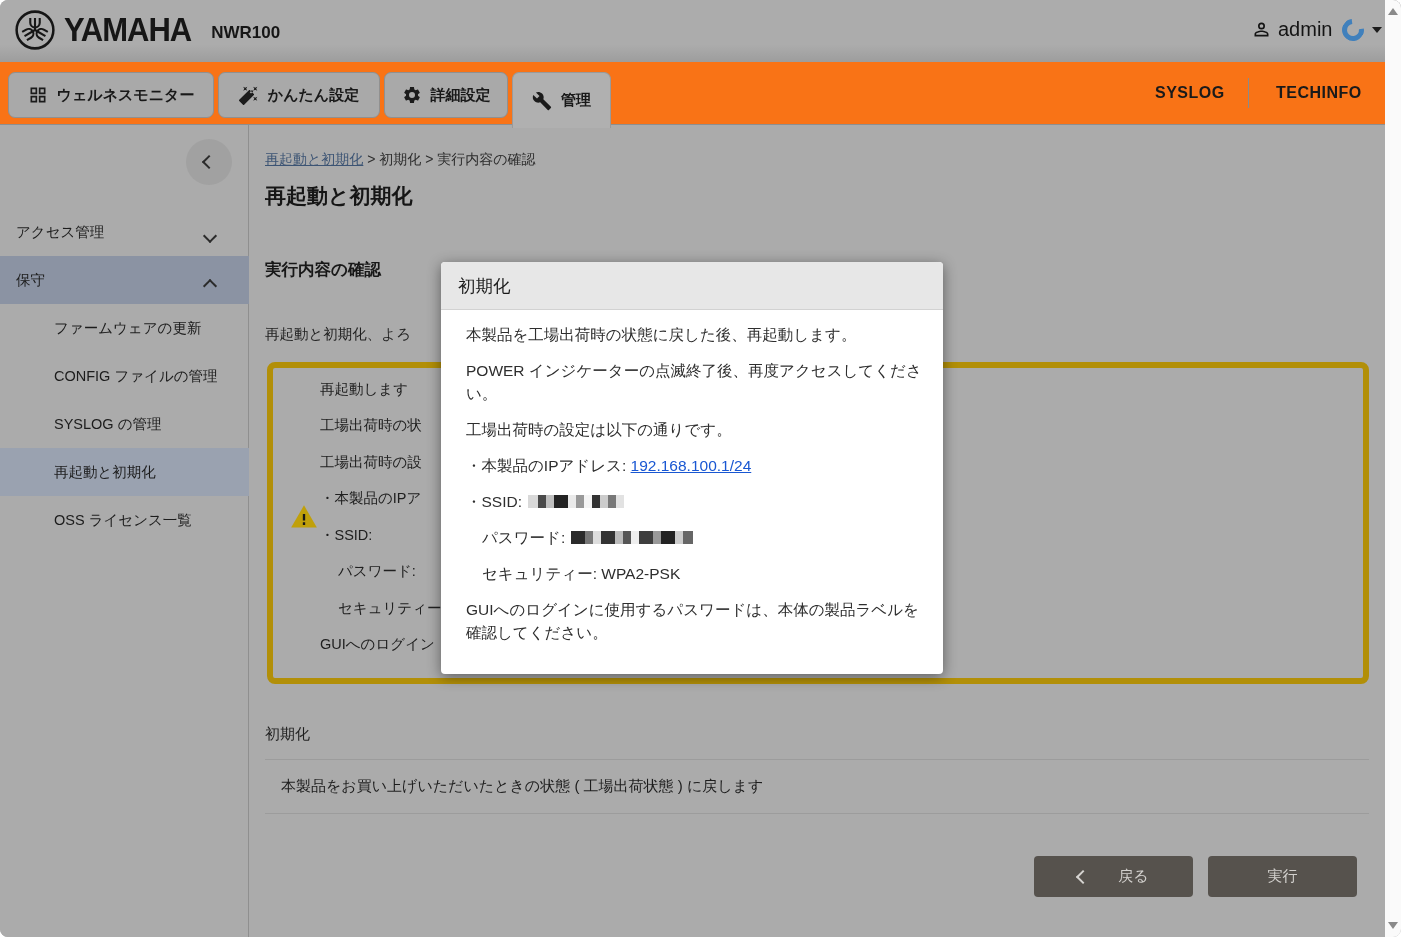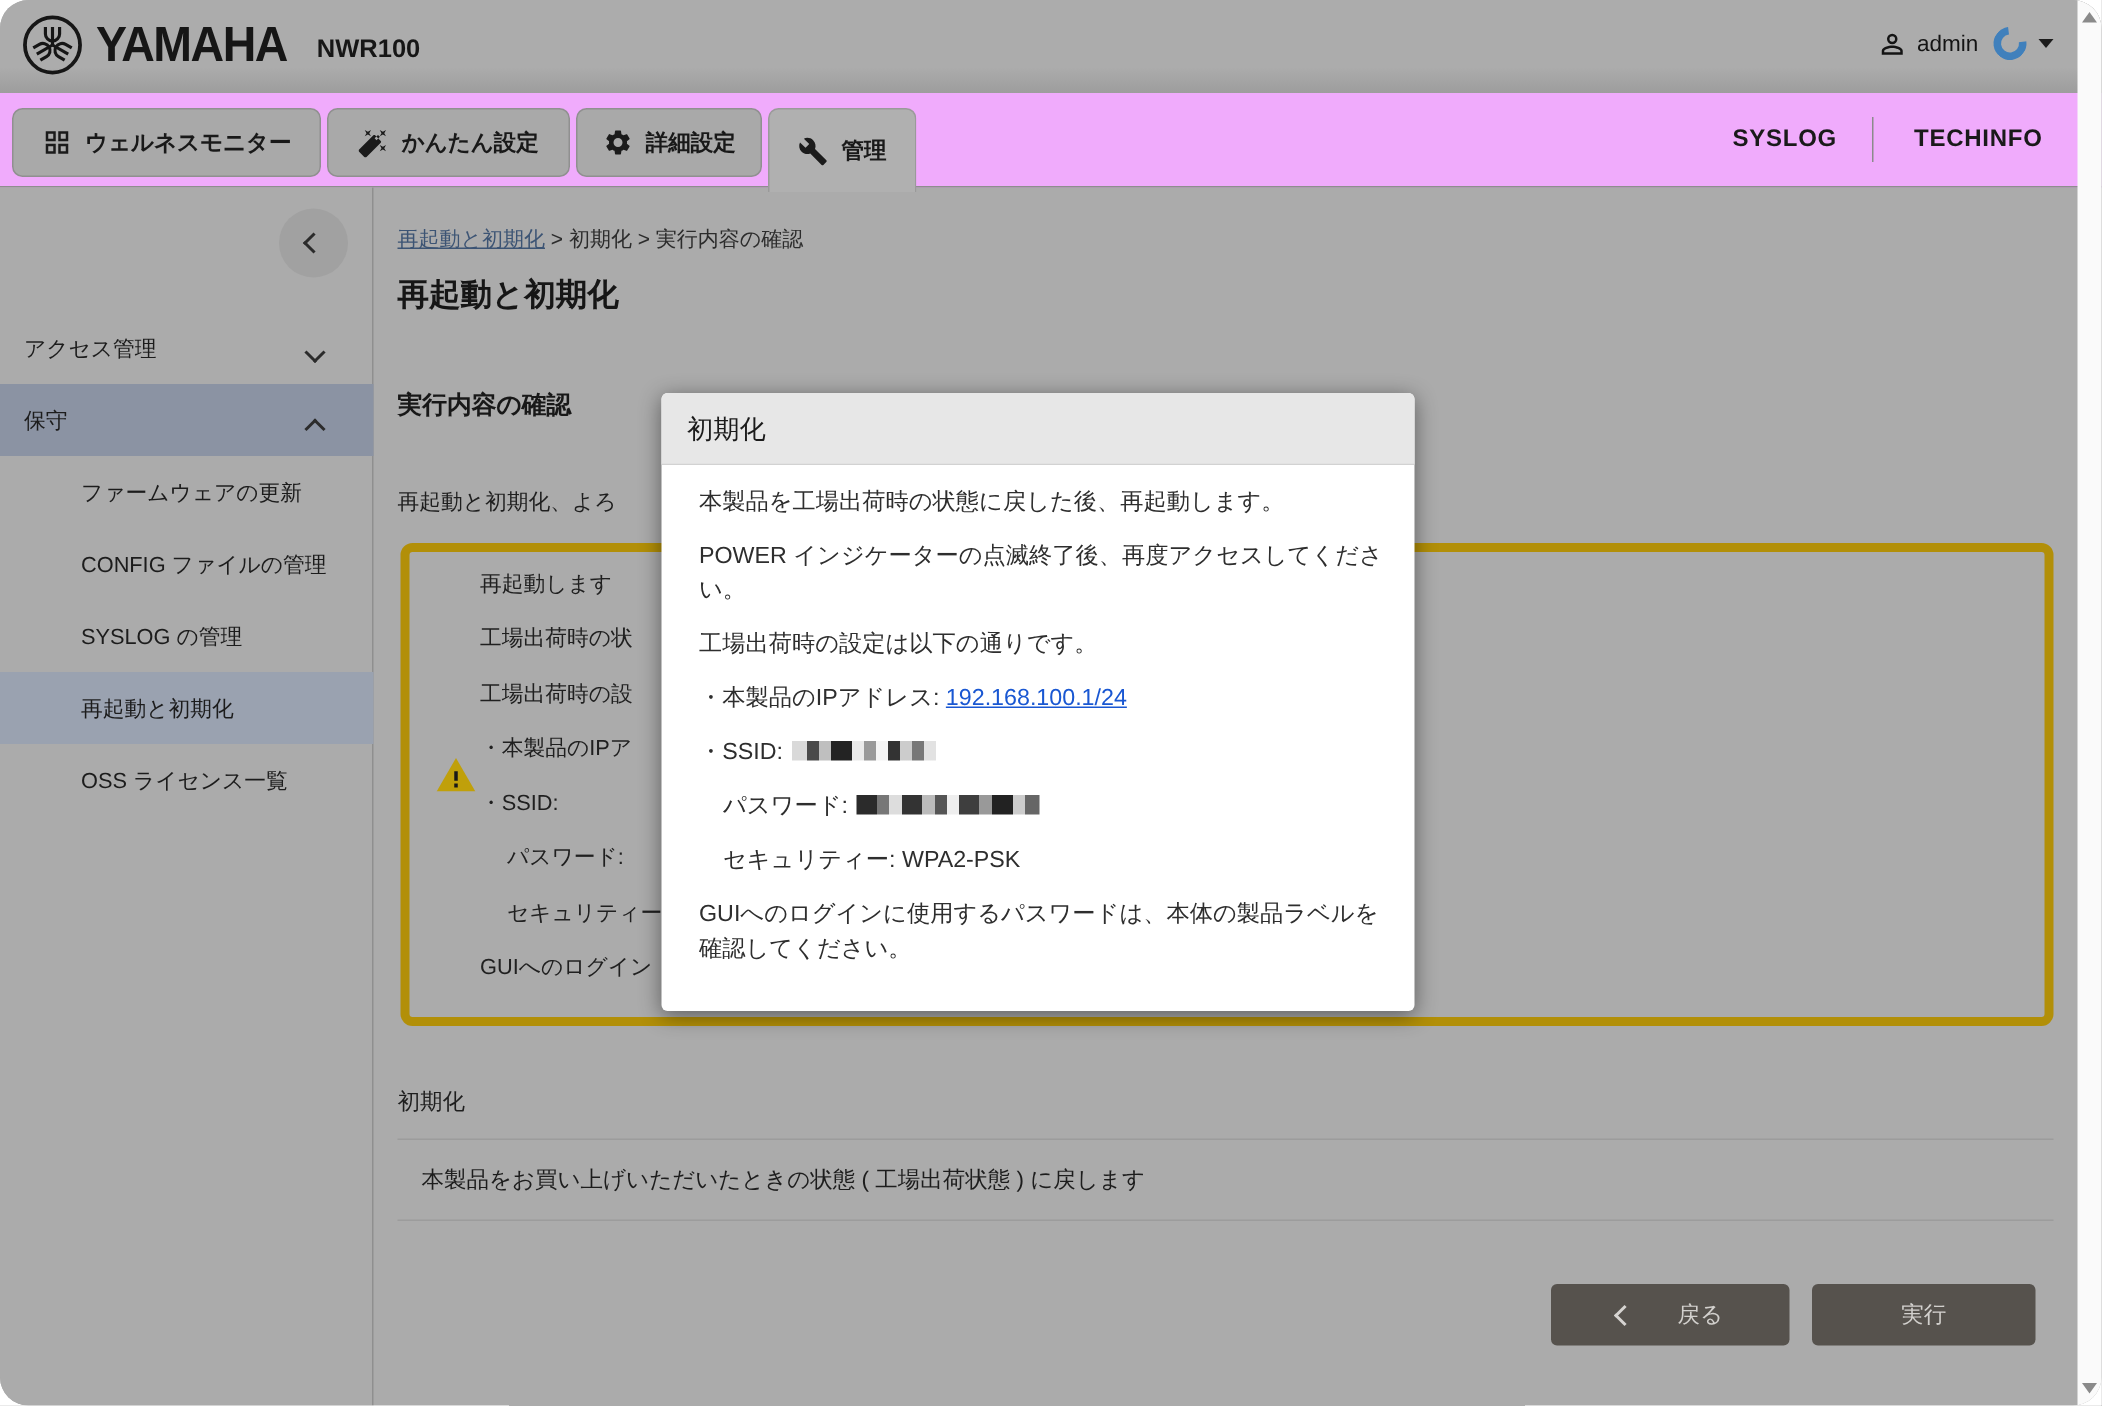--- a/index.html
+++ b/index.html
@@ -2,38 +2,38 @@
 <html style="--gold: #b28f08; --sel-dark: #8b93a3; --sel-light: #9aa2b0; --link-blue: #1957d2; --crumb-link: #3c5474; --btn-bg: #56524d; --ring-blue: #4080bc;"><head>
 <meta charset="utf-8">
 <style>
   :root{
     --page-bg:#ababab;
     --ink:#1e1e1e;
   }
   html,body{margin:0;padding:0;background:#ffffff;}
   body{font-family:"Liberation Sans","DejaVu Sans",sans-serif;color:var(--ink);}
   .page{position:relative;width:1401px;height:937px;background:var(--page-bg);
-        border-radius:19px;overflow:hidden;}
+        border-radius:8px;overflow:hidden;}
 
   
   .header{position:absolute;left:0;top:0;width:1401px;height:62px;
           background:linear-gradient(#acacac 0 72%,#9d9d9d 100%);}
   .brand-wrap{position:absolute;left:14px;top:9px;display:flex;align-items:center;gap:8px;}
   .yamaha-mark{width:42px;height:42px;}
   .brand-text{font-size:31px;font-weight:bold;letter-spacing:-1px;transform:scaleY(1.06);color:#161616;}
   .model-text{font-size:17px;font-weight:bold;color:#161616;margin-left:12px;margin-top:6px;}
   .user-wrap{position:absolute;left:1251px;top:18px;display:flex;align-items:center;gap:6px;cursor:pointer;}
-  .user-name{font-size:15px;color:#141414;}
+  .user-name{font-size:20px;color:#141414;}
   .status-ring{width:22px;height:22px;border:5px solid var(--ring-blue,#4080bc);border-radius:50%;
                border-top-color:transparent;transform:rotate(38deg);box-sizing:border-box;margin-left:4px;}
   .caret-down{width:0;height:0;border-left:5px solid transparent;border-right:5px solid transparent;
               border-top:6px solid #1c1c1c;margin-left:2px;}
 
   
-  .tabbar{position:absolute;left:0;top:62px;width:1401px;height:63px;background:#f0abfc;
+  .tabbar{position:absolute;left:0;top:62px;width:1401px;height:63px;background:#f97316;
           border-bottom:1px solid #8e8e8e;box-sizing:border-box;}
   .tab{position:absolute;top:10px;height:46px;background:#a9a9a9;border:1px solid #909090;
        border-radius:7px;display:flex;align-items:center;justify-content:center;gap:9px;
        font-size:15px;font-weight:bold;color:#191919;box-sizing:border-box;cursor:pointer;}
   .tab svg{width:20px;height:20px;fill:#1b1b1b;flex:0 0 auto;}
   .tab.active{background:#b0b0b0;border-bottom:none;border-radius:7px 7px 0 0;height:56px;z-index:2;
               border-color:#9a9a9a;}
   .tab1{left:8px;width:206px;}
   .tab2{left:218px;width:162px;}
   .tab3{left:384px;width:124px;}

